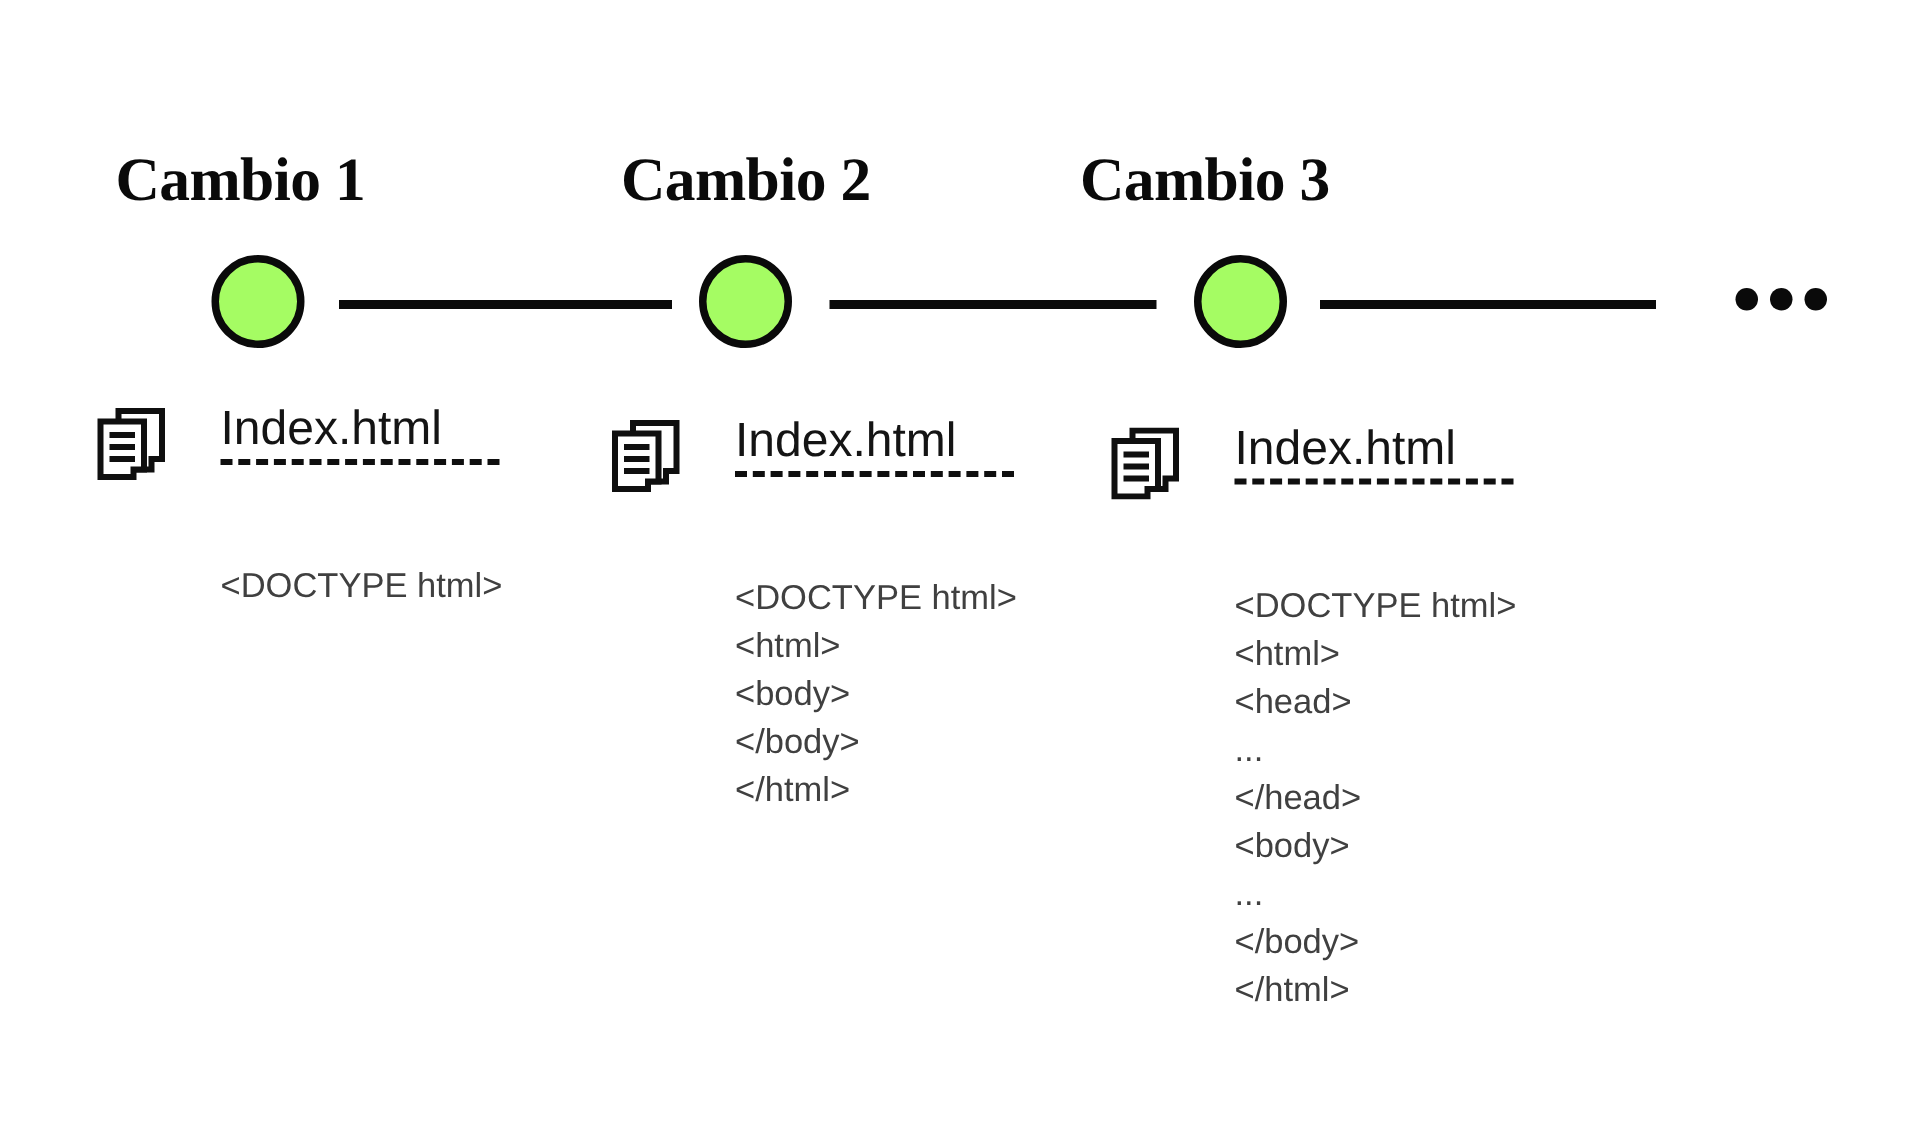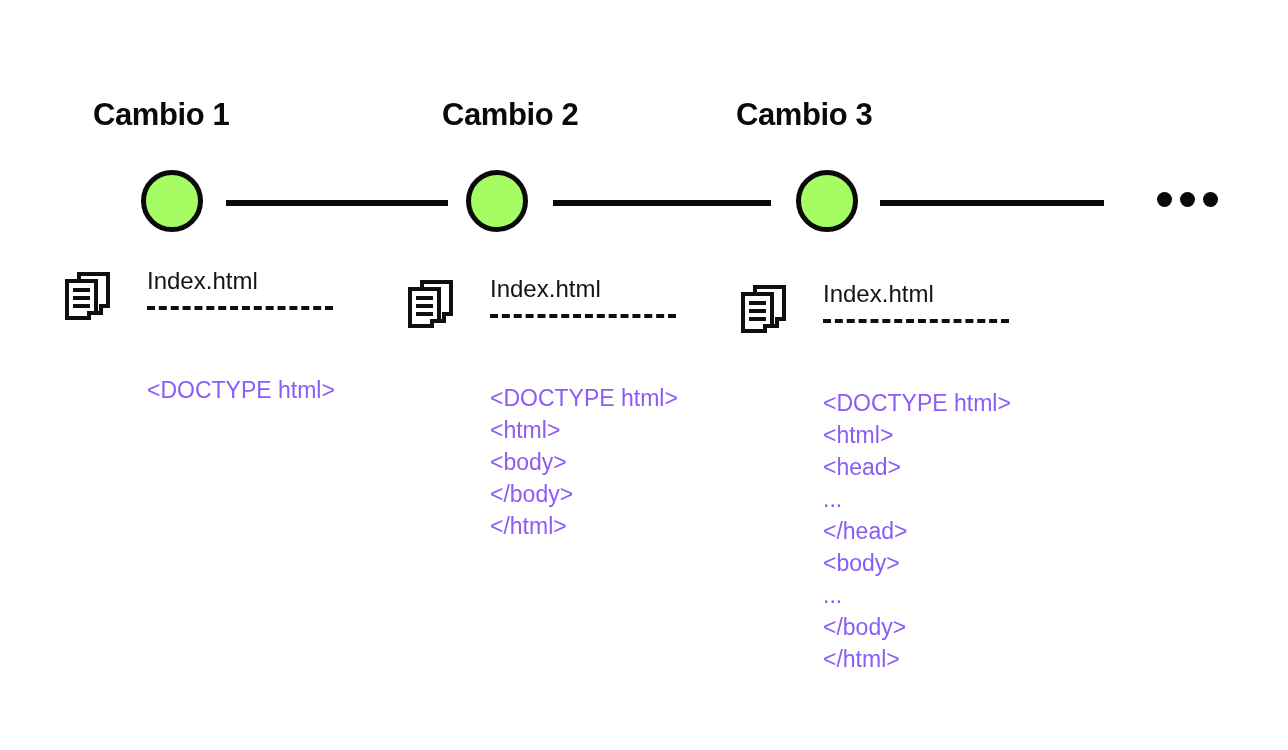--- a/index.html
+++ b/index.html
@@ -18,31 +18,30 @@
 
   
   #stage {
     position: absolute;
     inset: 0;
   }
 
   
   .col-title {
     position: absolute;
-    font-family: Liberation Sans, sans-serif;
-    font-size: 31px;
+    font-family: Liberation Serif, serif;
+    font-size: 41px;
     font-weight: bold;
     letter-spacing: -0.4px;
     color: #0a0a0a;
     white-space: nowrap;
     line-height: 1;
-    margin-left: 16px;
   }
   #title-1 { left: 77px;  top: 99px; }
-  #title-2 { left: 426px; top: 99px; }
+  #title-2 { left: 414px; top: 99px; }
   #title-3 { left: 720px; top: 99px; }
 
   
   #timeline {
     position: absolute;
     left: 0;
     top: 170px;
     width: 1288px;
     height: 70px;
   }
@@ -101,21 +100,21 @@
     top: 4px;
     width: 50px;
     height: 48px;
   }
   .doc-icon svg { display: block; }
 
   .file-name {
     position: absolute;
     left: 84px;
     top: 0px;
-    font-size: 24px;
+    font-size: 32px;
     font-weight: normal;
     color: #141414;
     white-space: nowrap;
     line-height: 1.1;
   }
   .file-rule {
     position: absolute;
     left: 84px;
     top: 38px;
     height: 0;
@@ -125,21 +124,21 @@
   #card-2 .file-rule { width: 186px; }
   #card-3 .file-rule { width: 186px; }
 
   .code-block {
     position: absolute;
     left: 84px;
     top: 106px;
     font-family: "Liberation Sans", sans-serif;
     font-size: 23px;
     line-height: 32px;
-    color: #8b5cf6;
+    color: #404040;
     white-space: pre;
   }
   .code-line { display: block; white-space: pre; }
 </style>
 </head>
 <body>
 
 <div id="stage">
 
   <div class="col-title" id="title-1">Cambio 1</div>

